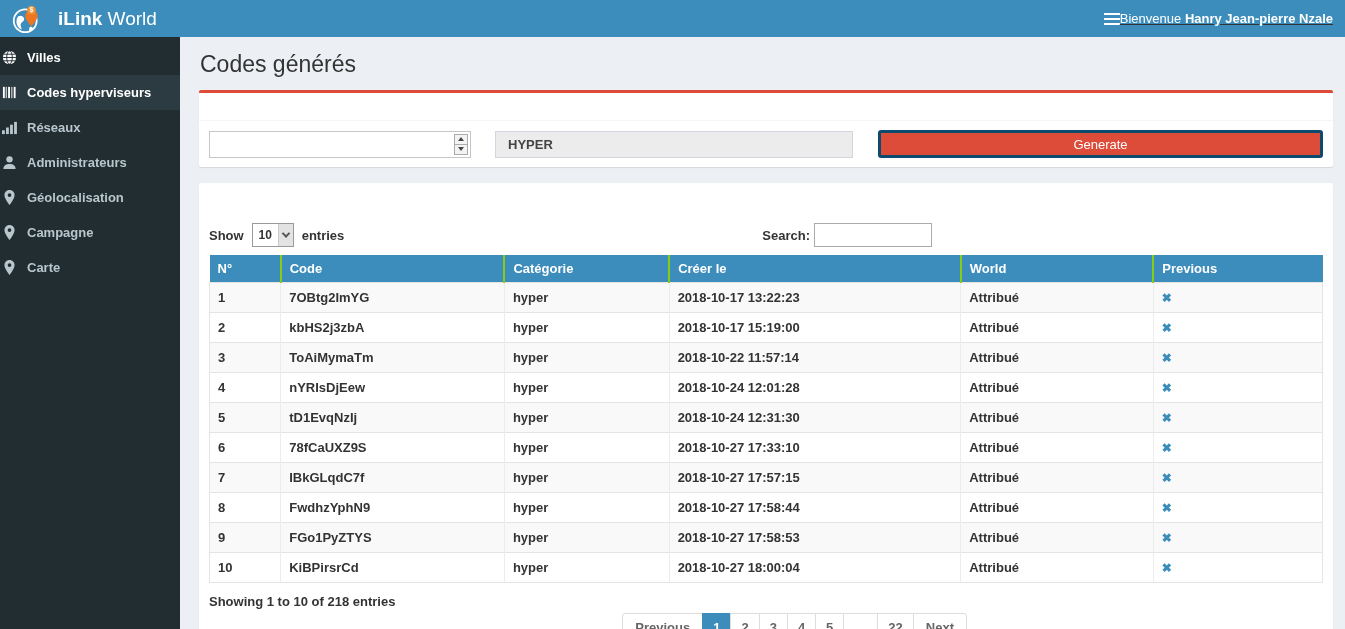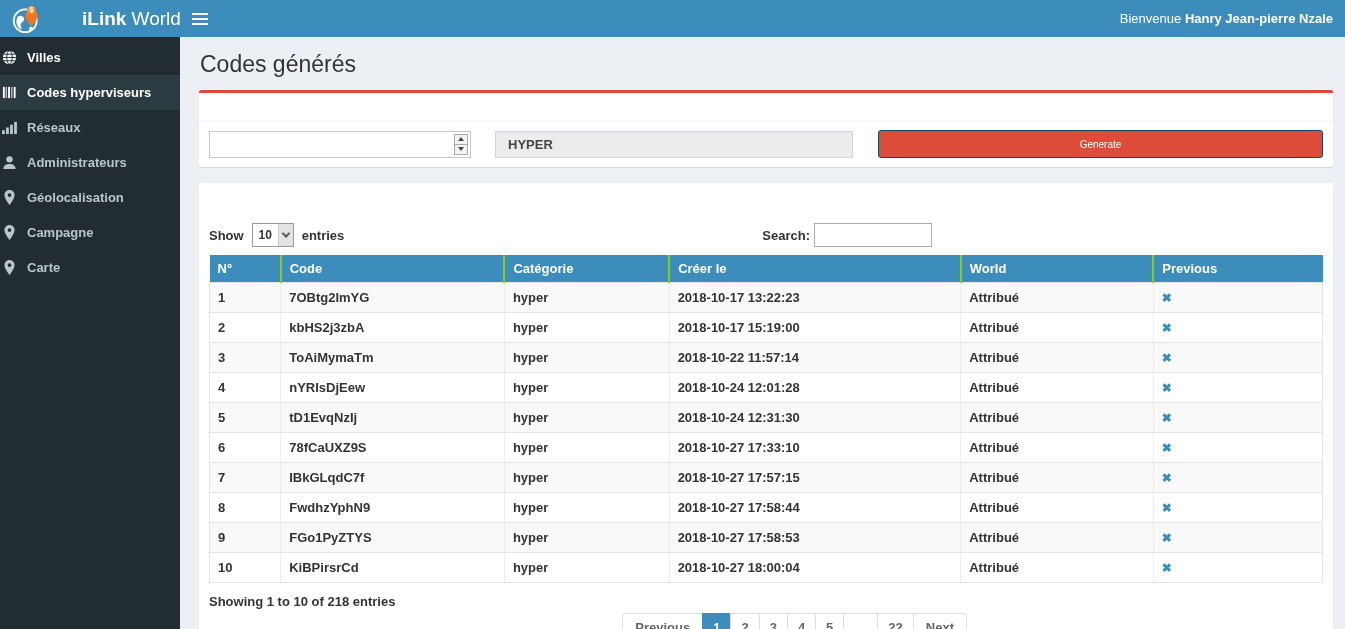--- a/index.html
+++ b/index.html
@@ -8,29 +8,29 @@
     font-family: "Liberation Sans", sans-serif;
     font-size: 13px;
     color: #333;
     background: #ecf0f5;
   }
 
   
   .topbar { position: absolute; top: 0; left: 0; width: 1345px; height: 37px; display: flex; z-index: 5; }
   .logo {
     width: 180px; height: 37px; background: #3c8dbc; color: #fff;
-    display: flex; align-items: center; padding-left: 12px; flex: none; gap: 24px;
+    display: flex; align-items: center; padding-left: 12px; flex: none;
   }
   .logo-globe { width: 30px; height: 30px; margin-right: 16px; flex: none; }
   .brand { font-size: 19px; white-space: nowrap; }
   .brand b { font-weight: 700; }
   .brand span { font-weight: 300; }
   .navbar {
     flex: 1; background: #3c8dbc; display: flex; align-items: center;
-    justify-content: space-between; padding: 12px 12px;
+    justify-content: flex-end; padding: 12px 12px; text-decoration: underline;
   }
   .hamburger { width: 16px; cursor: pointer; }
   .hamburger i { display: block; height: 2px; background: #fff; margin: 3px 0; }
   .welcome { color: #fff; font-size: 13px; }
   .welcome b { font-weight: 700; }
 
   
   .sidebar {
     position: absolute; top: 37px; left: 0; width: 180px; bottom: 0;
     background: #222d32;
@@ -77,22 +77,22 @@
   .tri-up { width: 0; height: 0; border-left: 3px solid transparent; border-right: 3px solid transparent; border-bottom: 4px solid #444; }
   .tri-down { width: 0; height: 0; border-left: 3px solid transparent; border-right: 3px solid transparent; border-top: 4px solid #444; }
 
   .cat-input {
     width: 358px; height: 27px; margin-left: 24px; flex: none;
     border: 1px solid #d2d6de; background: #ececec; color: #444;
     font-weight: 700; font-size: 13px; padding: 0 12px; font-family: inherit;
   }
   .generate-btn {
     flex: 1; margin-left: 25px; height: 28px;
-    background: #dd4b39; border: 1px solid #0c4a6e; border-radius: 3px;
-    color: #fff; font-size: 10px; font-family: inherit; cursor: pointer;
+    background: #dd4b39; border: 3px solid #0c4a6e; border-radius: 3px;
+    color: #fff; font-size: 13px; font-family: inherit; cursor: pointer;
   }
 
   .box-table { margin-top: 16px; padding: 10px; padding-bottom: 80px; }
 
   .table-controls { display: flex; align-items: center; margin: 30px 0 8px 0; }
   .length-group { display: flex; align-items: center; font-weight: 700; }
   .fake-select {
     display: flex; align-items: stretch; width: 42px; height: 24px; margin: 0 8px;
     border: 1px solid #999; background: #fff; cursor: pointer;
   }

